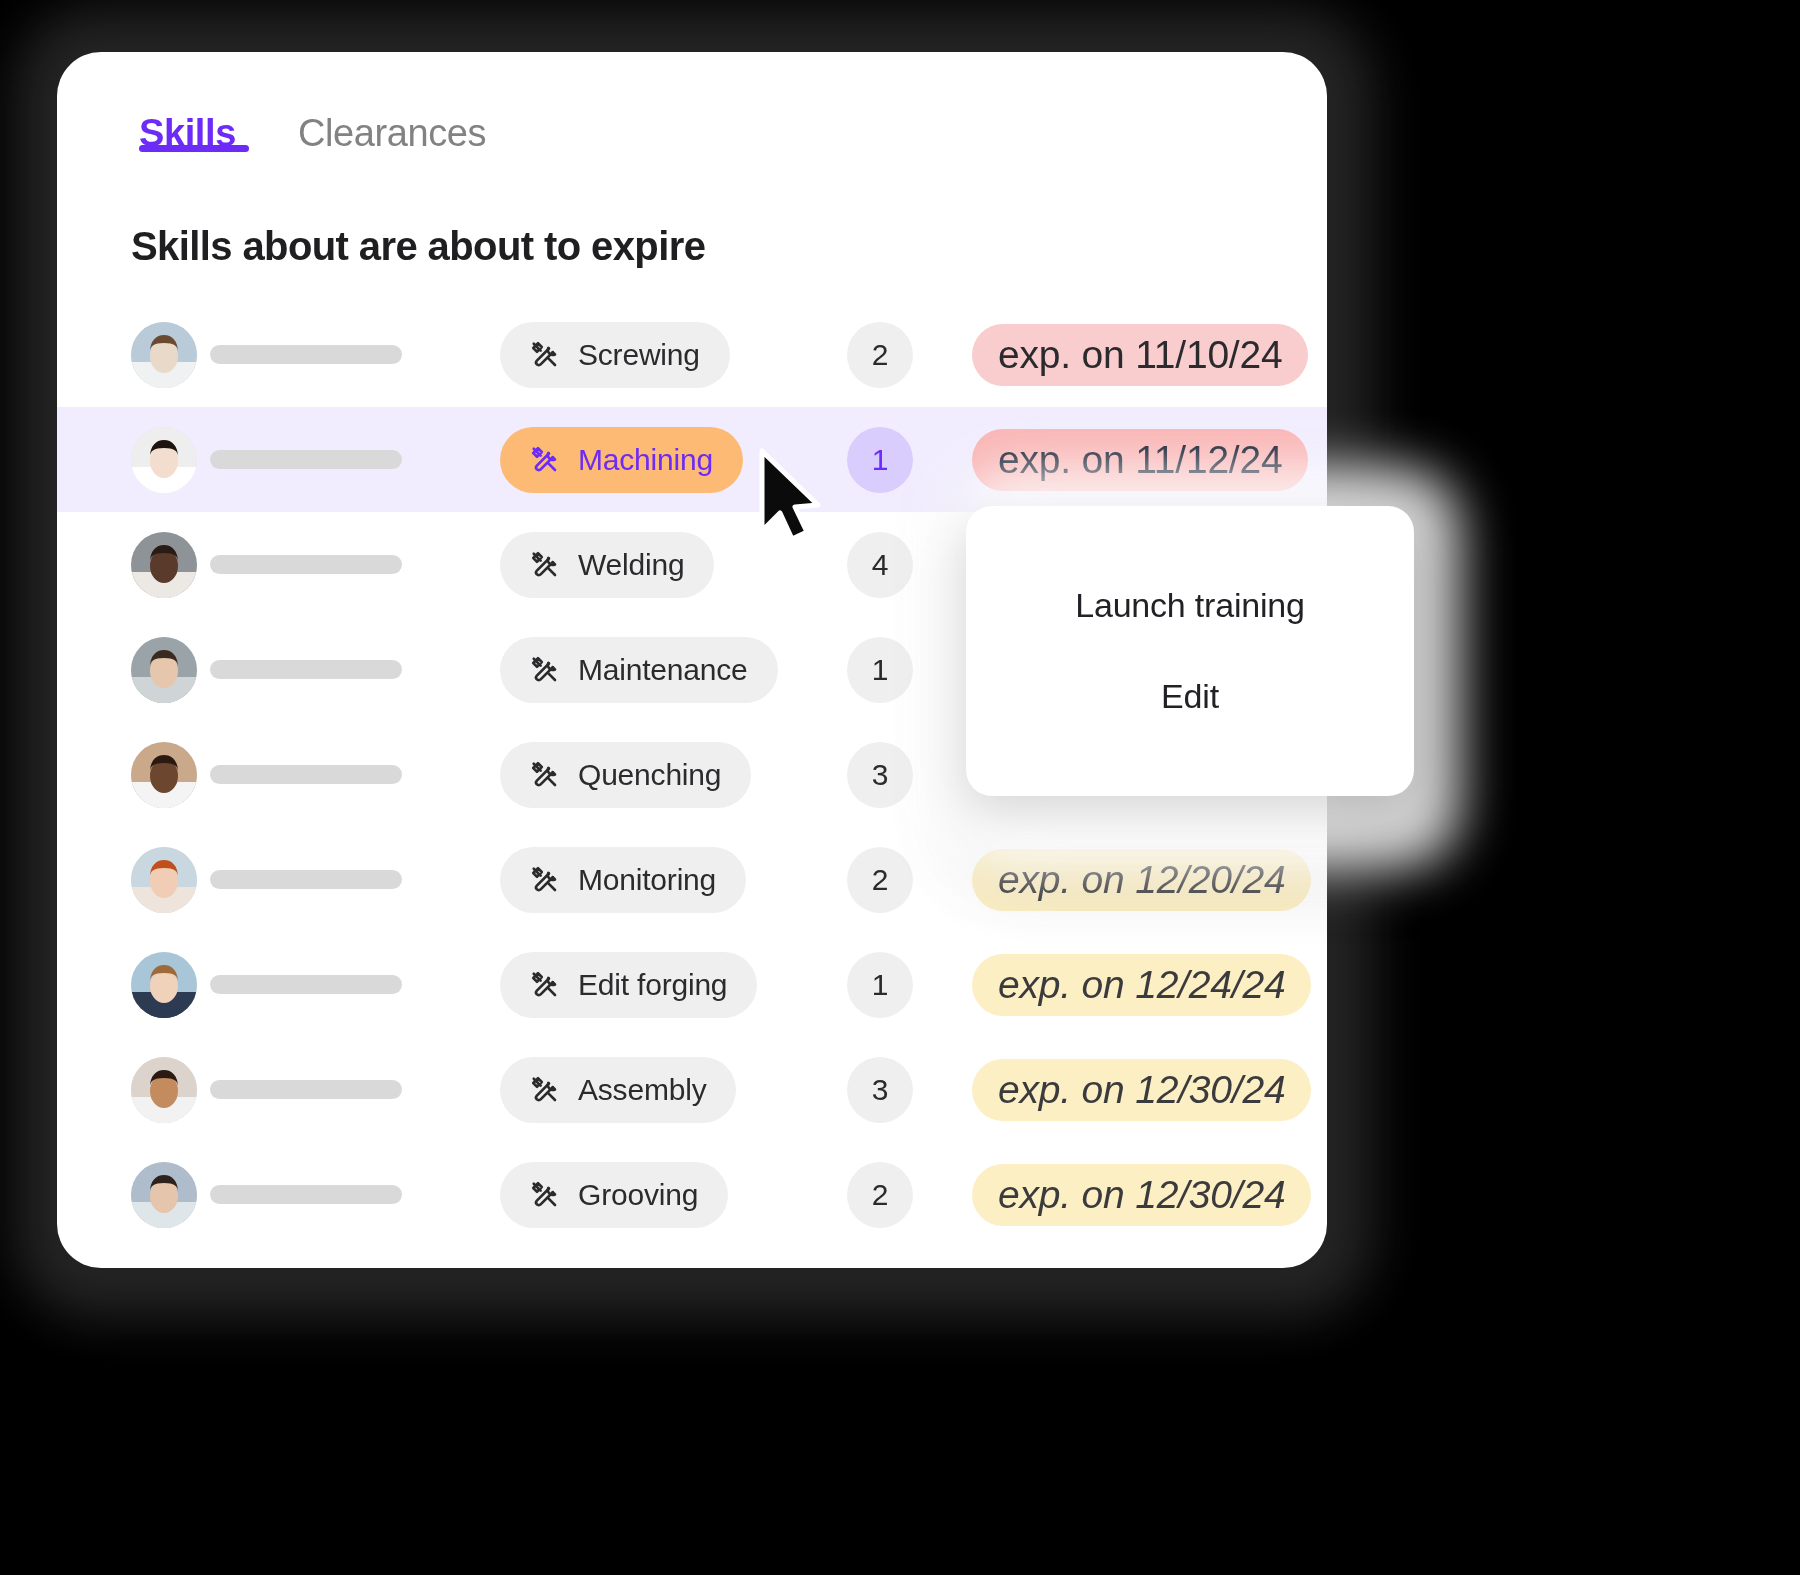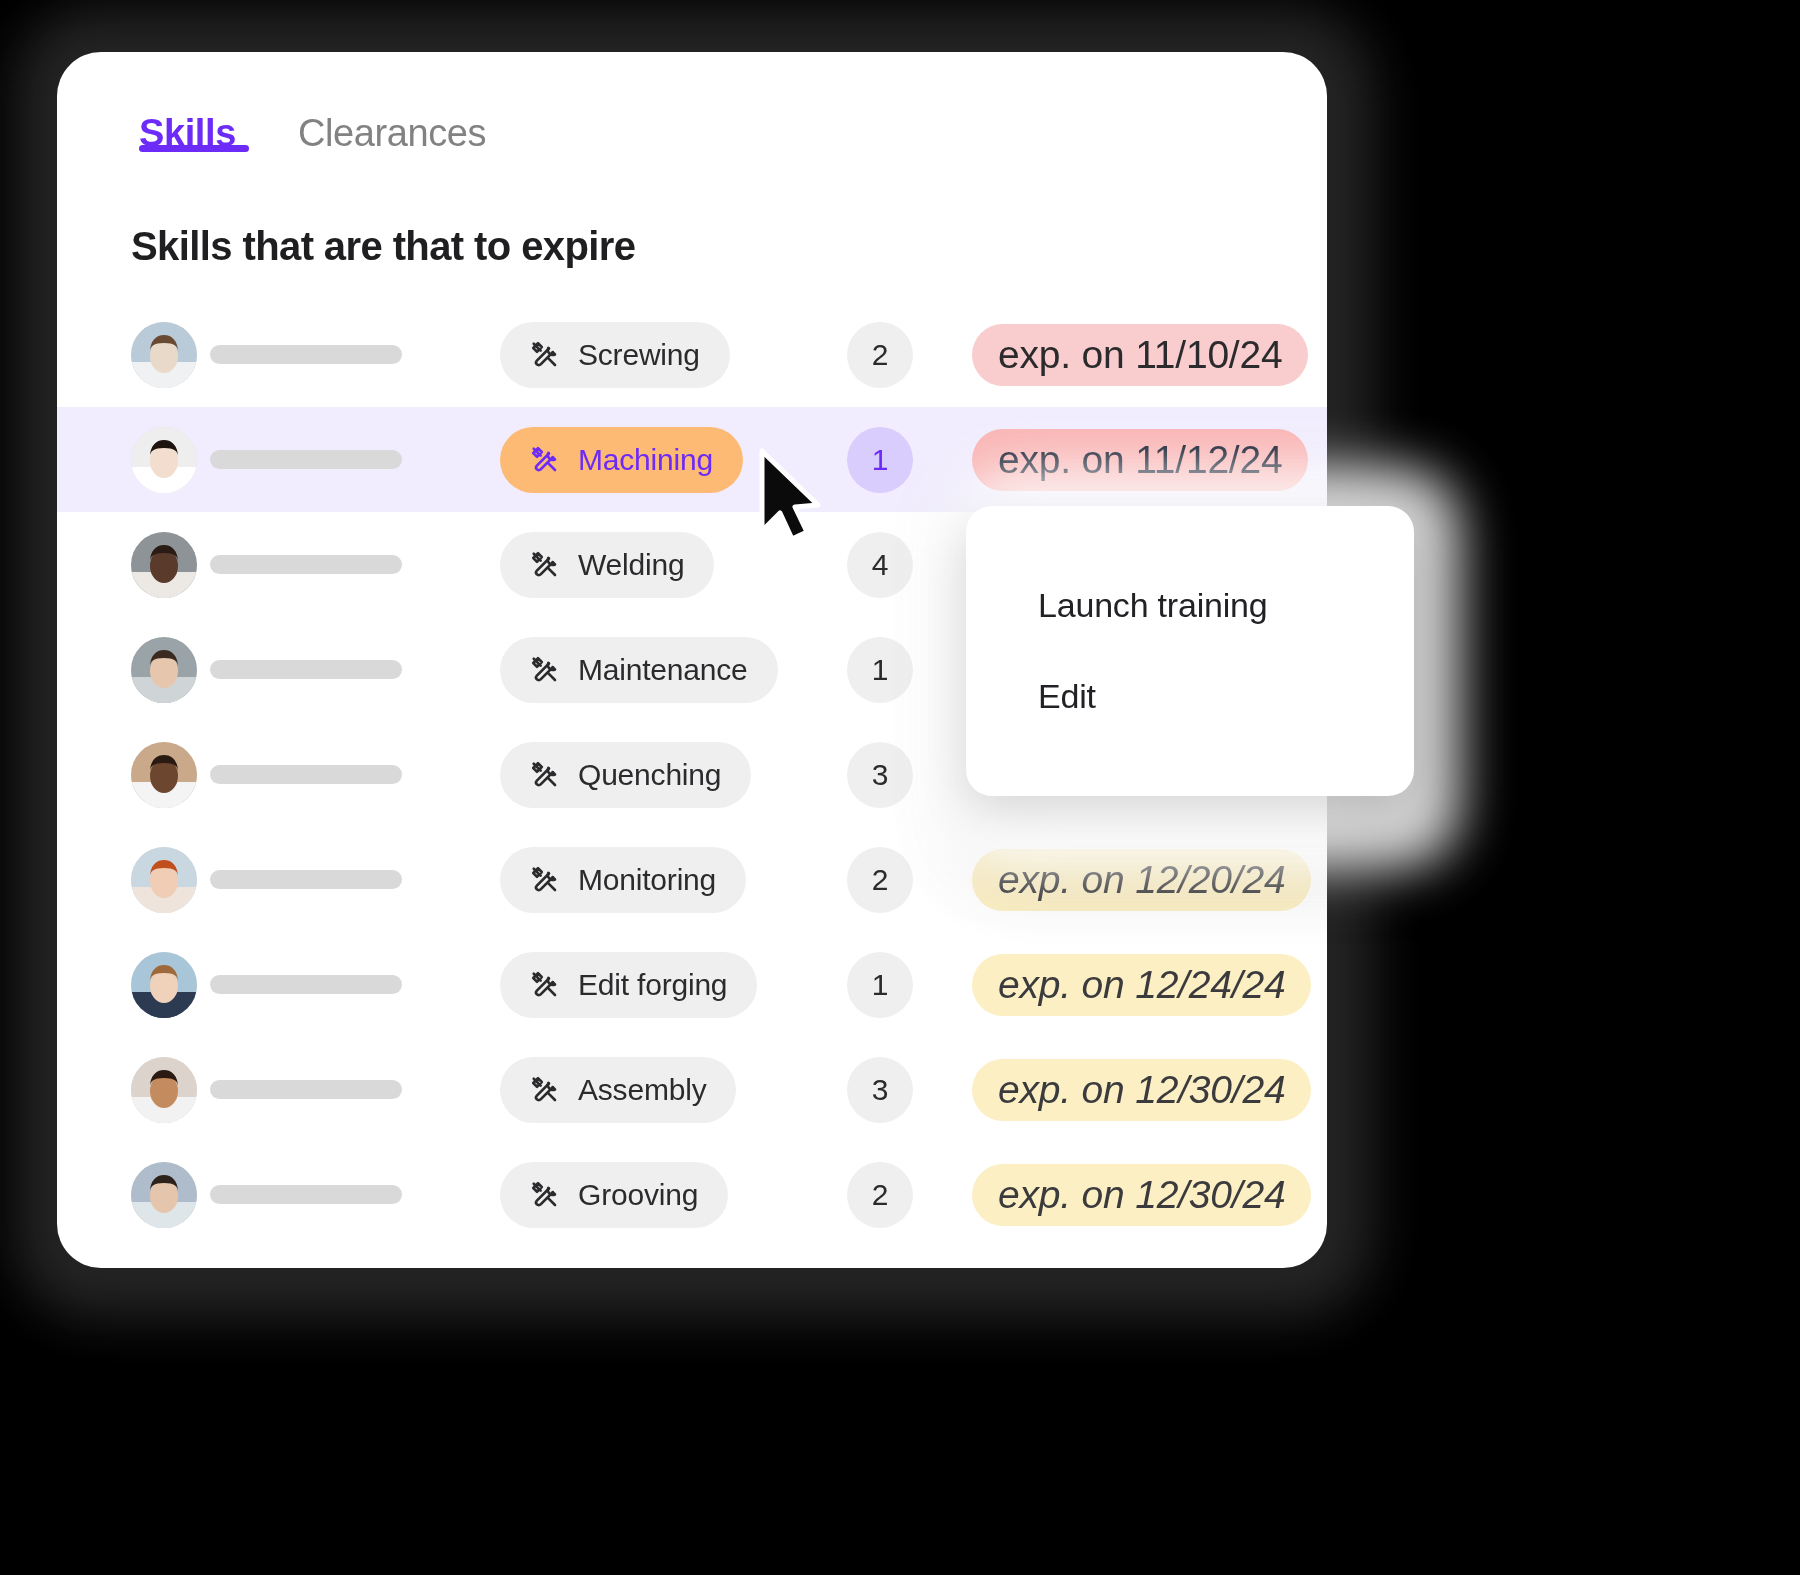--- a/index.html
+++ b/index.html
@@ -110,22 +110,23 @@
   
   .cursor { position: absolute; left: 756px; top: 447px; width: 70px; height: 95px; }
 
   
   .menu {
     position: absolute; left: 966px; top: 506px;
     width: 448px; height: 290px;
     background: #ffffff; border-radius: 26px;
     box-shadow: 0 18px 48px rgba(0,0,0,.16);
     display: flex; flex-direction: column; justify-content: center;
-    padding: 0 72px; gap: 52px;
+    padding: 0 36px; gap: 52px;
     z-index: 20;
+    text-align: center;
   }
   .menu-item {
     font-size: 34px; color: #222226; letter-spacing: -.2px; cursor: pointer;
   }
 </style>
 </head>
 <body>
 
 <div id="stage">
 
@@ -135,21 +136,21 @@
 
     <div class="tabs">
       <div class="tab active">
         <span class="lbl">Skills</span>
       </div>
       <div class="tab inactive">
         <span class="lbl">Clearances</span>
       </div>
     </div>
 
-    <div class="section-title">Skills that are that to expire</div>
+    <div class="section-title">Skills about are about to expire</div>
 
     <div class="rows" id="rows">
         <div class="row">
           <div class="avatar">
             <svg viewBox="0 0 66 66" xmlns="http://www.w3.org/2000/svg">
               <rect width="66" height="66" fill="#b9cbd8"></rect>
               <rect y="40" width="66" height="26" fill="#f0f1f3"></rect>
               <path d="M33 56c-13 0-21 5-24 10h48c-3-5-11-10-24-10z" fill="#f0f1f3"></path>
               <ellipse cx="33" cy="34" rx="14" ry="17" fill="#e9d9c8"></ellipse>
               <path d="M19 30c0-11 6-17 14-17s14 6 14 17c0-6-4-9-14-9s-14 3-14 9z" fill="#6b4a33"></path>

